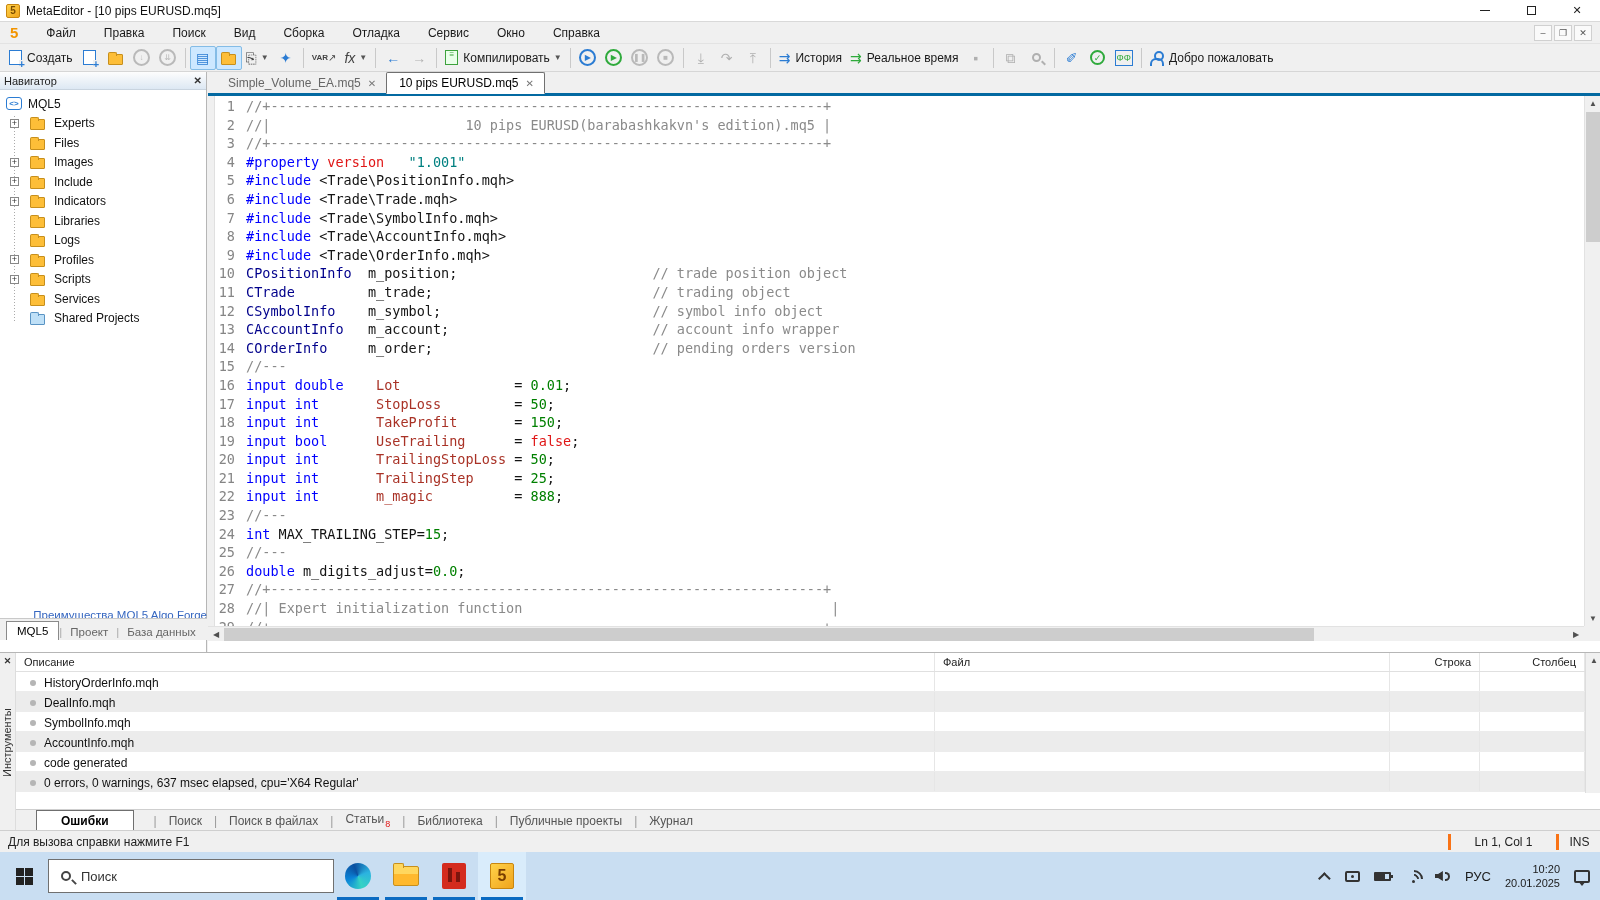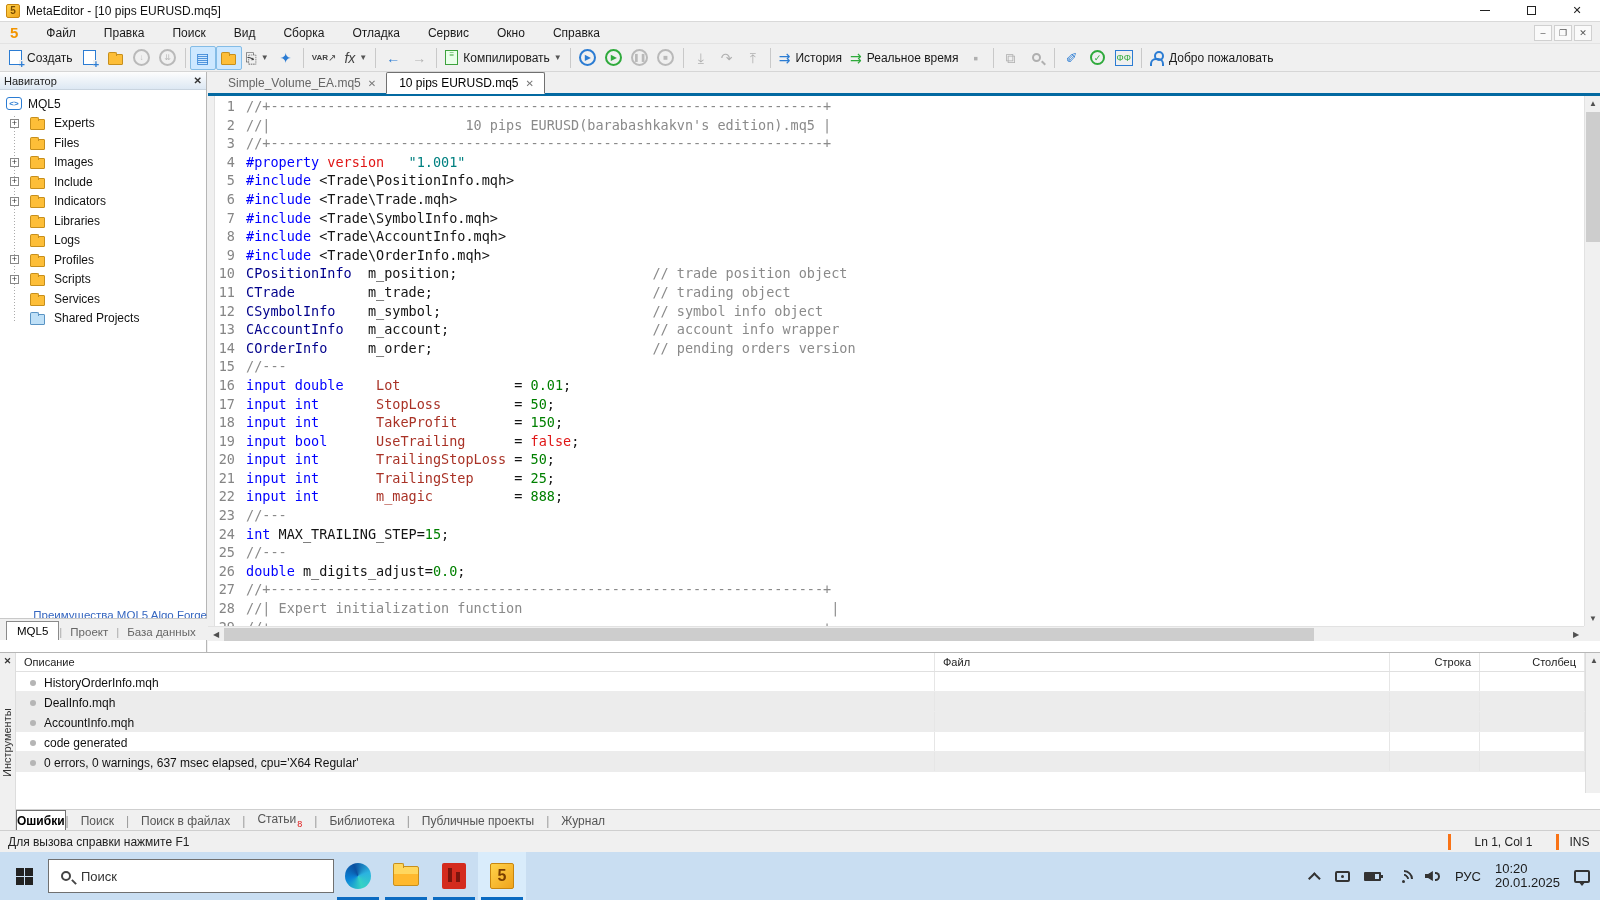--- a/index.html
+++ b/index.html
@@ -103,21 +103,21 @@
   .tb-hrow { height:19px; border-bottom:1px solid #e0e0e0; }
   .tb-hrow .c { font-size:11px; color:#222; padding:3px 8px 0 8px; border-right:1px solid #e6e6e6; }
   .tb-hrow .c.num { text-align:right; }
   .tb-row { height:20px; border-bottom:1px solid #ececec; }
   .tb-row.alt { background:#ececec; }
   .tb-row .c { font-size:12px; color:#111; padding:2px 8px 0 8px; border-right:1px solid #e6e6e6; display:flex; align-items:center; }
   .bullet { width:6px; height:6px; border-radius:50%; background:#b5b5b5; margin:0 8px 0 6px; flex:none; }
   #tb-vscroll { position:absolute; right:0; top:0; width:15px; height:140px; background:#f0f0f0; border-left:1px solid #ddd; }
   #tb-tabs { position:absolute; left:16px; top:156px; width:1584px; height:22px; background:#f0f0f0; border-top:1px solid #cfcfcf; display:flex; align-items:center; font-size:12px; }
   .tb-tab { color:#555; padding:2px 12px; position:relative; }
-  .tb-tab.active { background:#fff; border:1px solid #6f6f6f; color:#000; font-weight:bold; padding:3px 0; margin:0 0; }
+  .tb-tab.active { background:#fff; border:1px solid #6f6f6f; color:#000; font-weight:bold; padding:3px 24px; margin:0 20px; }
   .tb-tab .badge { color:#e01616; font-size:9px; vertical-align:sub; margin-left:1px; }
   .tabsep { color:#999; }
 
   
   #statusbar { left:0; top:830px; width:1600px; height:22px; background:#f0f0f0; border-top:1px solid #cfcfcf; display:flex; align-items:center; font-size:12px; color:#222; }
   #sb-help { padding-left:8px; }
   #sb-right { margin-left:auto; display:flex; height:22px; align-items:center; }
   .sb-cell { border-left:3px solid #f97316; height:16px; display:flex; align-items:center; justify-content:center; }
   #sb-pos { width:108px; }
   #sb-ins { width:44px; }
@@ -149,21 +149,21 @@
   .battery { width:17px; height:9px; border:2px solid #333; border-radius:1px; position:relative; }
   .battery::before { content:""; position:absolute; left:0; top:0; width:9px; height:5px; background:#333; }
   .battery::after { content:""; position:absolute; right:-4px; top:1px; width:2px; height:3px; background:#333; }
   .wifi { width:16px; height:12px; position:relative; }
   .wifi::before { content:""; position:absolute; left:0; top:0; width:14px; height:14px; border:2px solid #333; border-radius:50%; border-color:#333 transparent transparent transparent; transform:rotate(45deg); }
   .wifi::after { content:""; position:absolute; left:4px; top:4px; width:6px; height:6px; border:2px solid #333; border-radius:50%; border-color:#333 transparent transparent transparent; transform:rotate(45deg); }
   .wifi .dot { position:absolute; left:7px; top:10px; width:3px; height:3px; border-radius:50%; background:#333; }
   .speaker { width:8px; height:10px; background:#333; clip-path:polygon(0 30%,40% 30%,100% 0,100% 100%,40% 70%,0 70%); margin-right:2px; }
   .spk-arc { width:5px; height:9px; border:2px solid #333; border-left:none; border-radius:0 8px 8px 0; margin-right:1px; }
   .lang { font-size:13px; }
-  .clock { text-align:left; font-size:13px; line-height:14px; }
+  .clock { text-align:right; font-size:11px; line-height:14px; }
   .notif { width:16px; height:13px; border:2px solid #333; border-radius:2px; position:relative; margin-right:10px; }
   .notif::after { content:""; position:absolute; left:2px; bottom:-5px; width:0; height:0; border-left:4px solid transparent; border-right:4px solid transparent; border-top:5px solid #333; }
 </style>
 </head>
 <body>
 
 <div id="stage">
 
   <div id="titlebar" class="abs">
     <span class="me-book">5</span>
@@ -468,20 +468,29 @@
           </div>
           <div class="tb-row alt">
             <div class="c">
               <span class="bullet"></span>
               <span>DealInfo.mqh</span>
             </div>
             <div class="c"></div>
             <div class="c"></div>
             <div class="c"></div>
           </div>
+          <div class="tb-row">
+            <div class="c">
+              <span class="bullet"></span>
+              <span>SymbolInfo.mqh</span>
+            </div>
+            <div class="c"></div>
+            <div class="c"></div>
+            <div class="c"></div>
+          </div>
           <div class="tb-row alt">
             <div class="c">
               <span class="bullet"></span>
               <span>AccountInfo.mqh</span>
             </div>
             <div class="c"></div>
             <div class="c"></div>
             <div class="c"></div>
           </div>
           <div class="tb-row">

